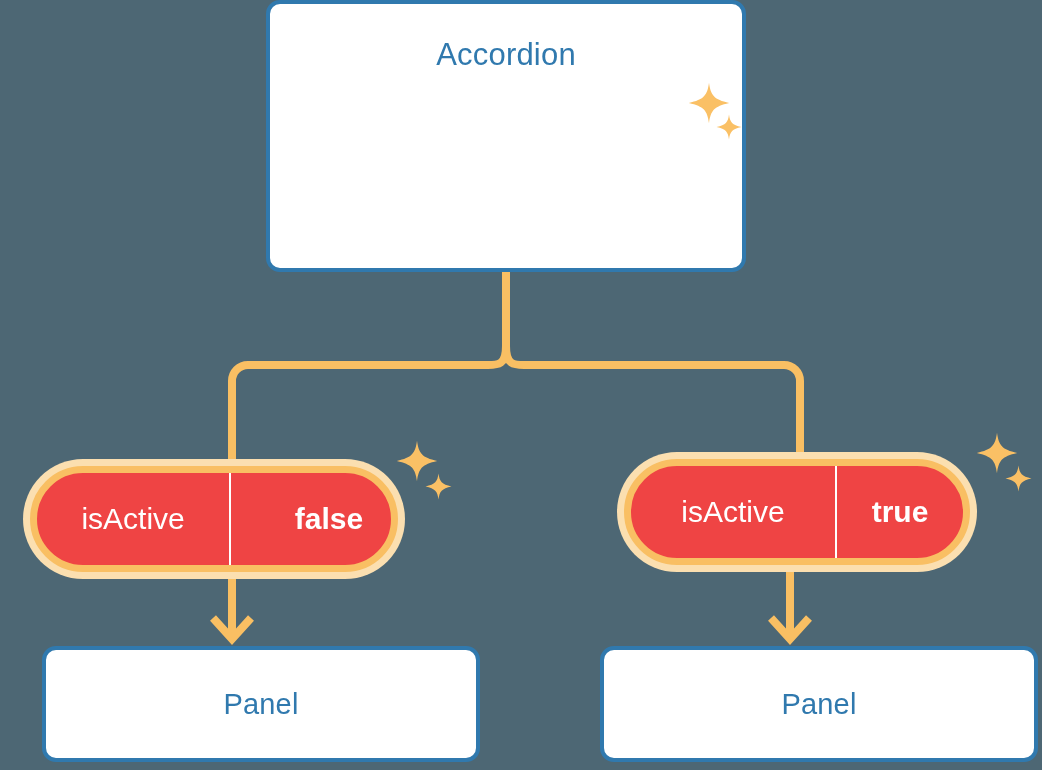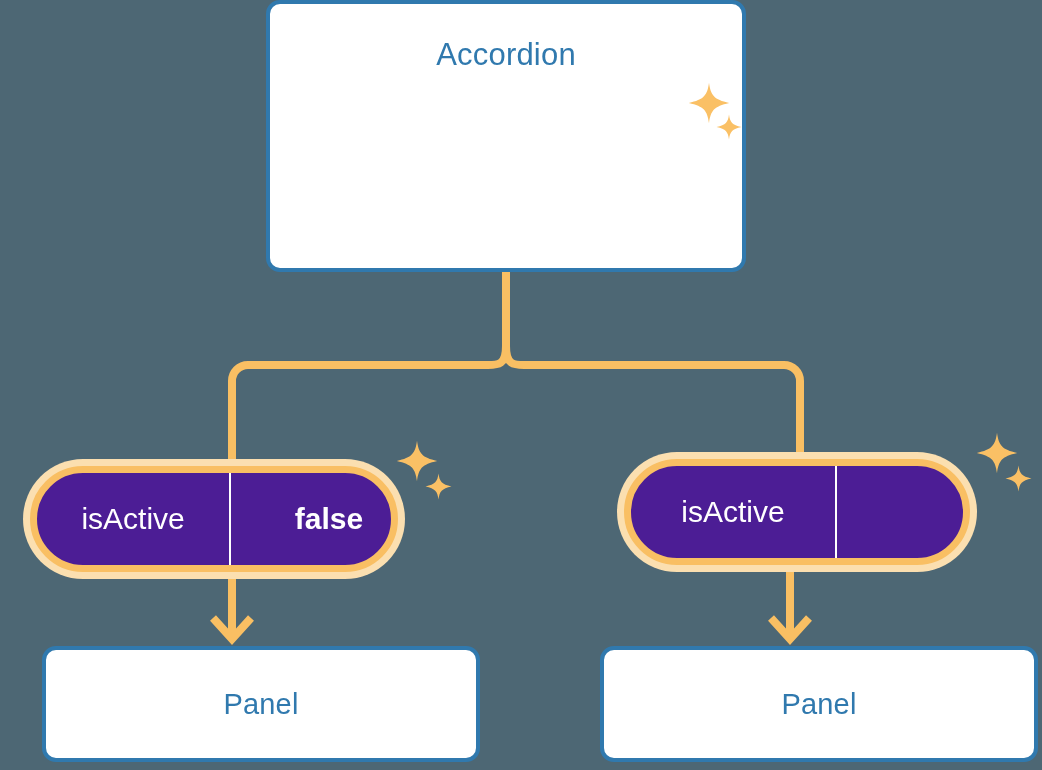--- a/index.html
+++ b/index.html
@@ -101,21 +101,21 @@
   }
   #pill-activeindex .pill-cell { color: #5b66da; font-size: 33px; }
   #pill-activeindex .pill-key {
     width: 280px;
     border-right: 2px solid #f9bf63;
   }
   #pill-activeindex .pill-val { width: 98px; }
 
   
   .pill-purple {
-    background: #4c1d95;
+    background: #ef4444;
     border: 7px solid #f9bf63;
     box-shadow: 0 0 0 7px #fbdfb0;
     border-radius: 999px;
   }
   .pill-purple .pill-cell { color: #ffffff; font-size: 30px; }
   .pill-purple .pill-key { border-right: 2px solid #ffffff; }
 
   #pill-isactive-left {
     left: 30px;
     top: 466px;
@@ -197,20 +197,21 @@
       <path d="M50 2 C54 32, 62 42, 98 50 C62 58, 54 68, 50 98 C46 68, 38 58, 2 50 C38 42, 46 32, 50 2 Z" fill="#fac065"></path>
     </svg>
   </div>
 
   <div class="card panel-card" id="panel-card-left">
     <div class="card-title">Panel</div>
   </div>
 
   <div class="pill pill-purple" id="pill-isactive-right">
     <div class="pill-cell pill-key">isActive</div>
+    <div class="pill-cell pill-val">true</div>
   </div>
 
   <div class="sparkle-group" id="sparkles-right-pill">
     <svg class="sparkle" style="left:0px; top:0px;" width="42" height="42" viewBox="0 0 100 100">
       <path d="M50 2 C54 32, 62 42, 98 50 C62 58, 54 68, 50 98 C46 68, 38 58, 2 50 C38 42, 46 32, 50 2 Z" fill="#fac065"></path>
     </svg>
     <svg class="sparkle" style="left:29px; top:33px;" width="27" height="27" viewBox="0 0 100 100">
       <path d="M50 2 C54 32, 62 42, 98 50 C62 58, 54 68, 50 98 C46 68, 38 58, 2 50 C38 42, 46 32, 50 2 Z" fill="#fac065"></path>
     </svg>
   </div>

